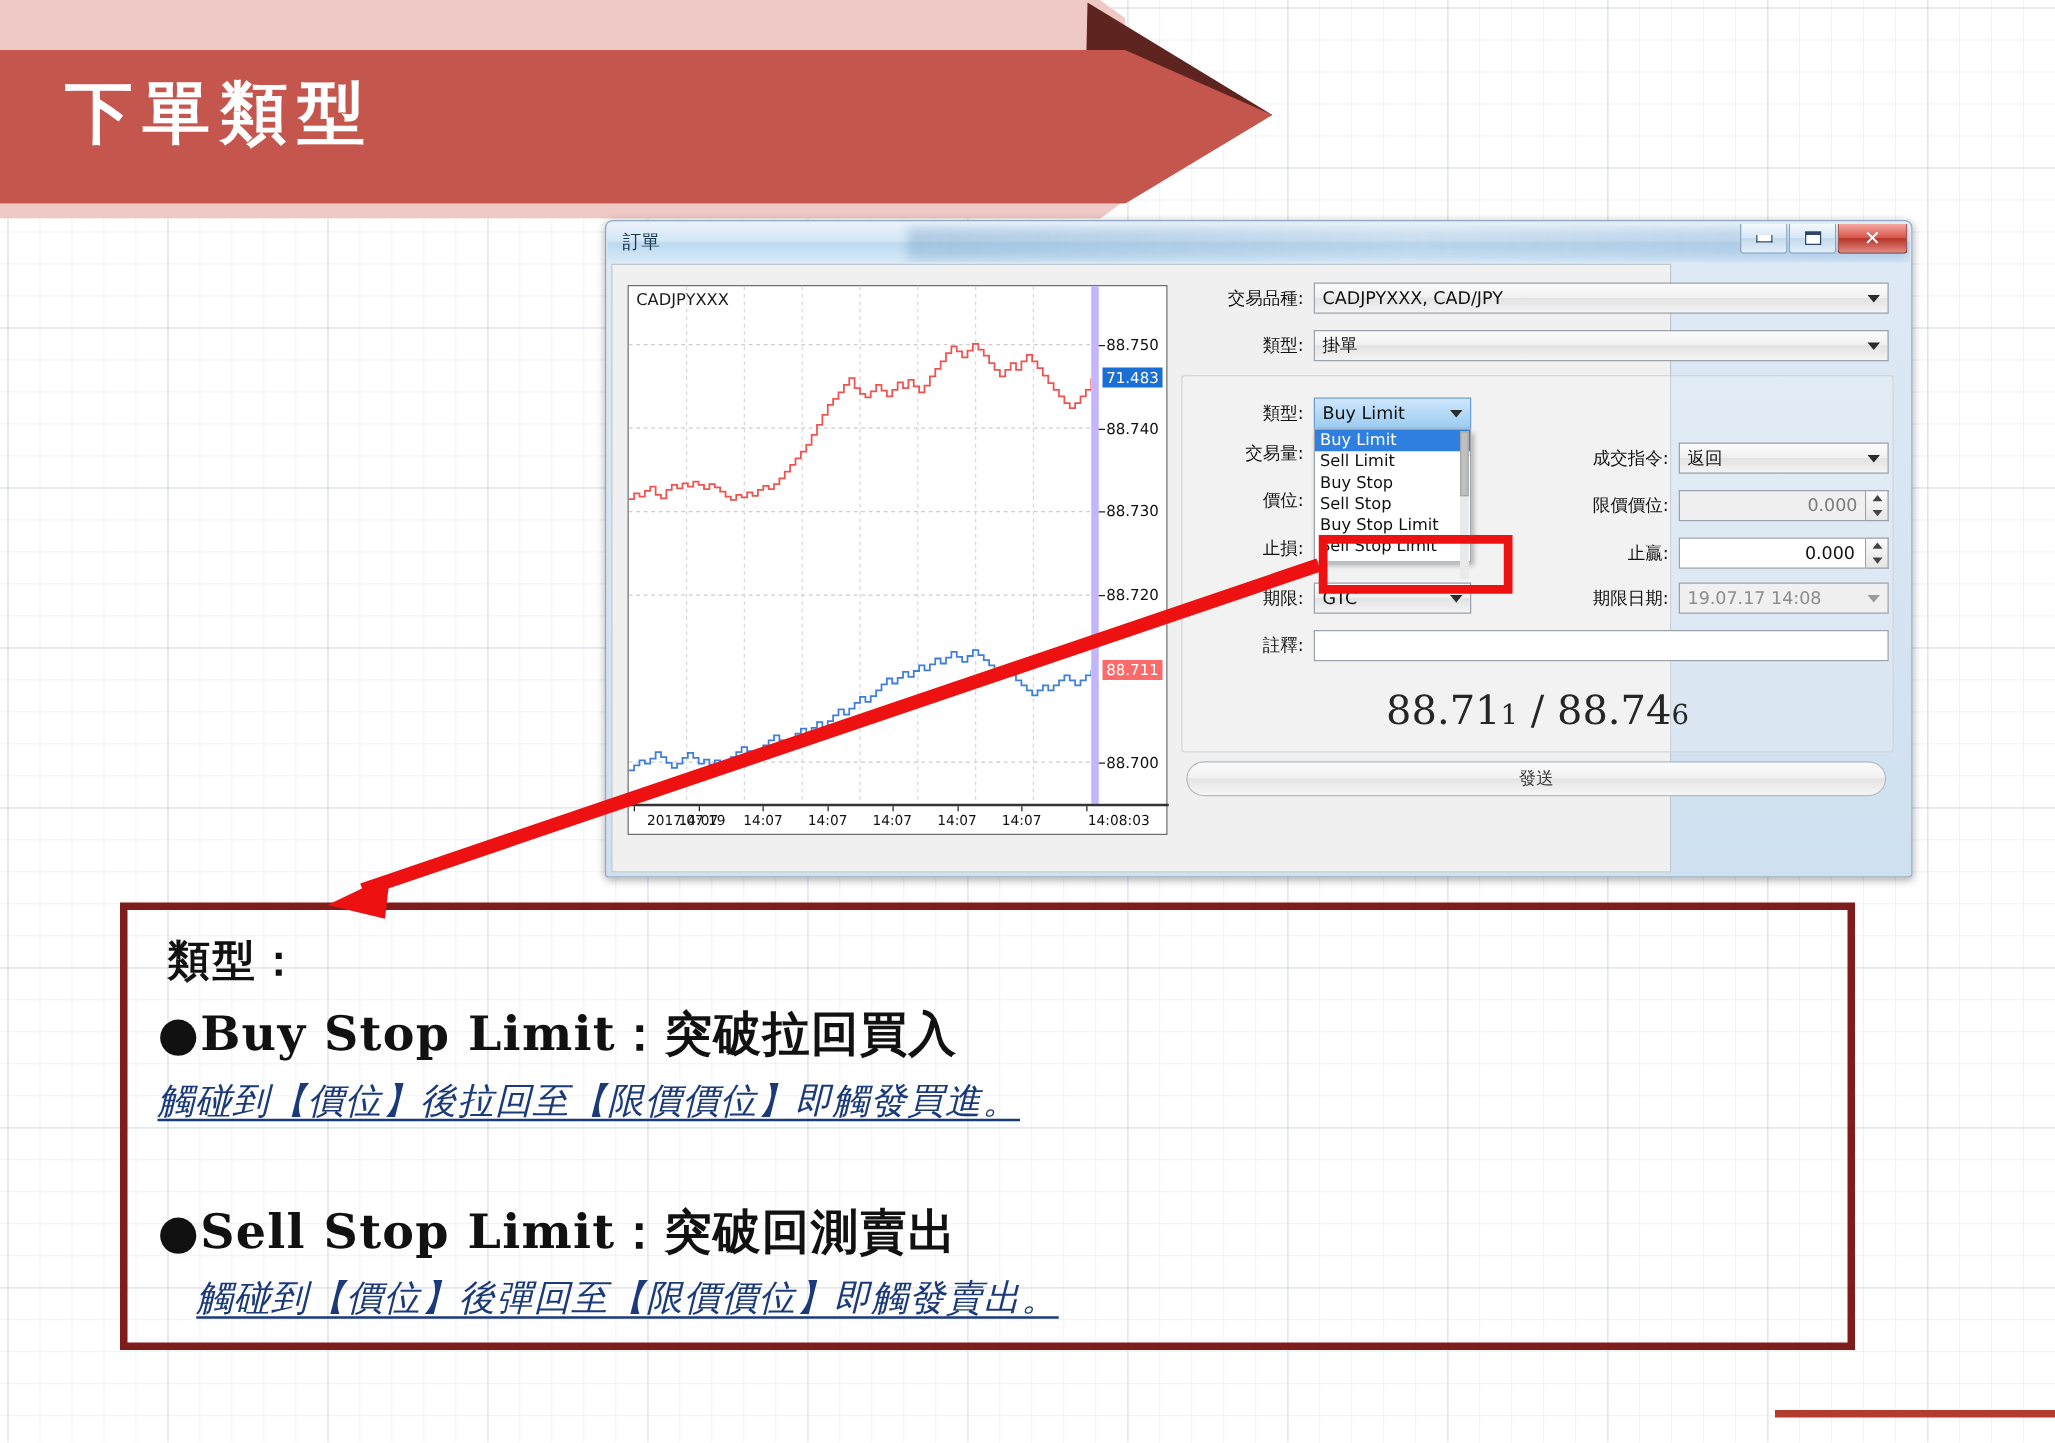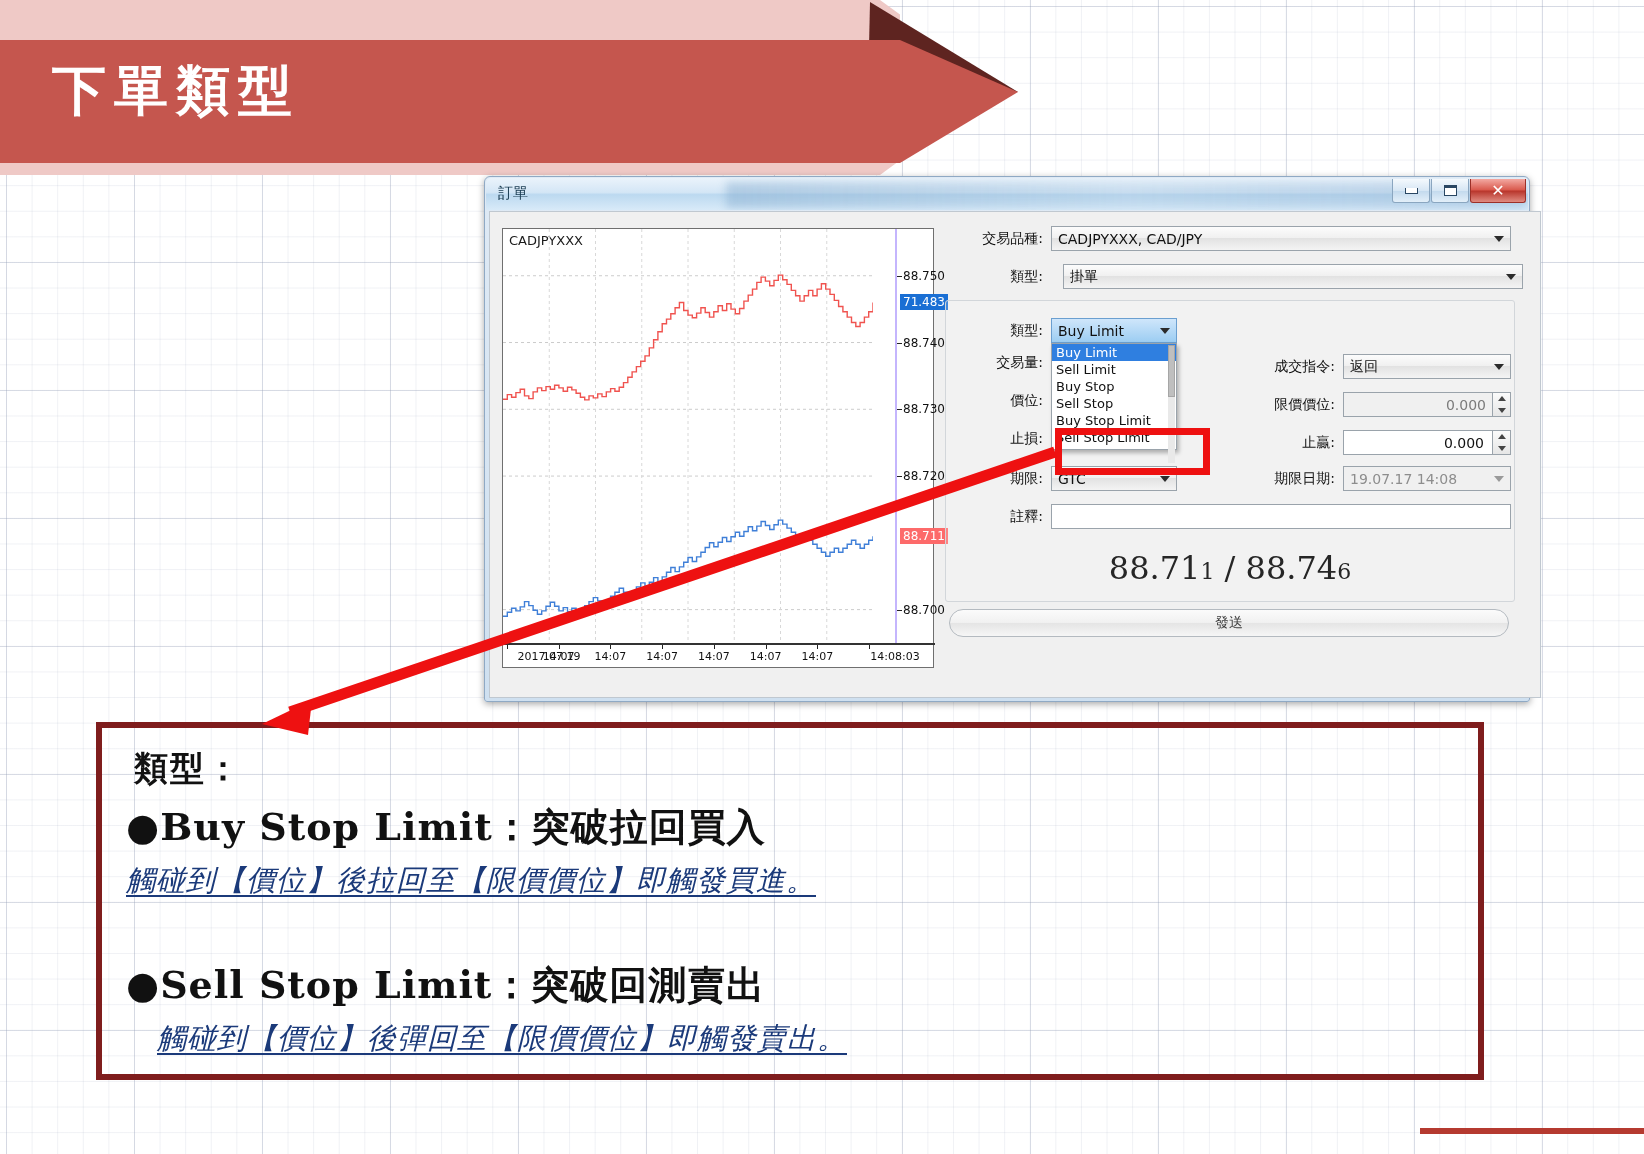--- a/index.html
+++ b/index.html
@@ -85,41 +85,41 @@
   .win-btn.close {
     width: 56px;
     background: linear-gradient(to bottom,#f3a9a2 0%, #d9584c 48%, #b8352b 52%, #e08b81 100%);
     border-color: #9c3028;
   }
   .glyph-min { width: 13px; height: 6px; border: 1px solid #2a4763; border-top: none; background: #fff; }
   .glyph-max { width: 13px; height: 11px; border: 1px solid #2a4763; border-top: 3px solid #2a4763; background: #fff; }
   .glyph-close { color: #fff; font-size: 16px; font-weight: bold; line-height: 1; font-family: "DejaVu Sans", sans-serif; }
 
   #win-body {
-    position: absolute; left: 4px; top: 34px; width: 1052px; height: 487px;
+    position: absolute; left: 4px; top: 34px; width: 848px; height: 487px;
     background: #f0f0f0;
     border: 1px solid #c0c8d0;
   }
 
   
   #chart-panel {
     position: absolute; left: 12px; top: 16px; width: 432px; height: 440px;
     background: #ffffff; border: 1px solid #6f6f6f;
   }
   #chart-symbol {
     position: absolute; left: 6px; top: 4px; font-size: 13px;
     font-family: "DejaVu Sans", sans-serif; color: #1a1a1a;
   }
   #plot-area {
     position: absolute; left: 0; top: 0; width: 370px; height: 414px;
     overflow: hidden;
   }
   #axis-right {
-    position: absolute; left: 392px; top: 0; width: 62px; height: 414px;
-    border-left: 2px solid #c4b5fd;
+    position: absolute; left: 370px; top: 0; width: 62px; height: 414px;
+    border-left: 6px solid #c4b5fd;
     padding-left: 16px;
   }
   #axis-bottom {
     position: absolute; left: 0; top: 414px; width: 432px; height: 25px;
     border-top: 2px solid #333;
   }
   .ytick {
     position: absolute; left: 6px; font-size: 12px; color: #111;
     font-family: "DejaVu Sans", sans-serif; white-space: nowrap;
     transform: translateY(-50%);
@@ -331,21 +331,21 @@
       <div class="row" style="left:0; top:2px;">
         <div class="lbl" style="width:98px;">交易品種:</div>
         <div class="field combo" style="width:460px; margin-left:8px;">
           <span>CADJPYXXX, CAD/JPY</span>
           <span class="caret"></span>
         </div>
       </div>
 
       <div class="row" style="left:0; top:40px;">
         <div class="lbl" style="width:98px;">類型:</div>
-        <div class="field combo" style="width:460px; margin-left:20px;">
+        <div class="field combo" style="width:460px; margin-left:8px;">
           <span>掛單</span>
           <span class="caret"></span>
         </div>
       </div>
 
       <div id="inner-group"></div>
 
       <div class="row" style="left:0; top:94px; z-index:30;">
         <div class="lbl" style="width:98px;">類型:</div>
         <div style="position:relative; margin-left:8px;">

